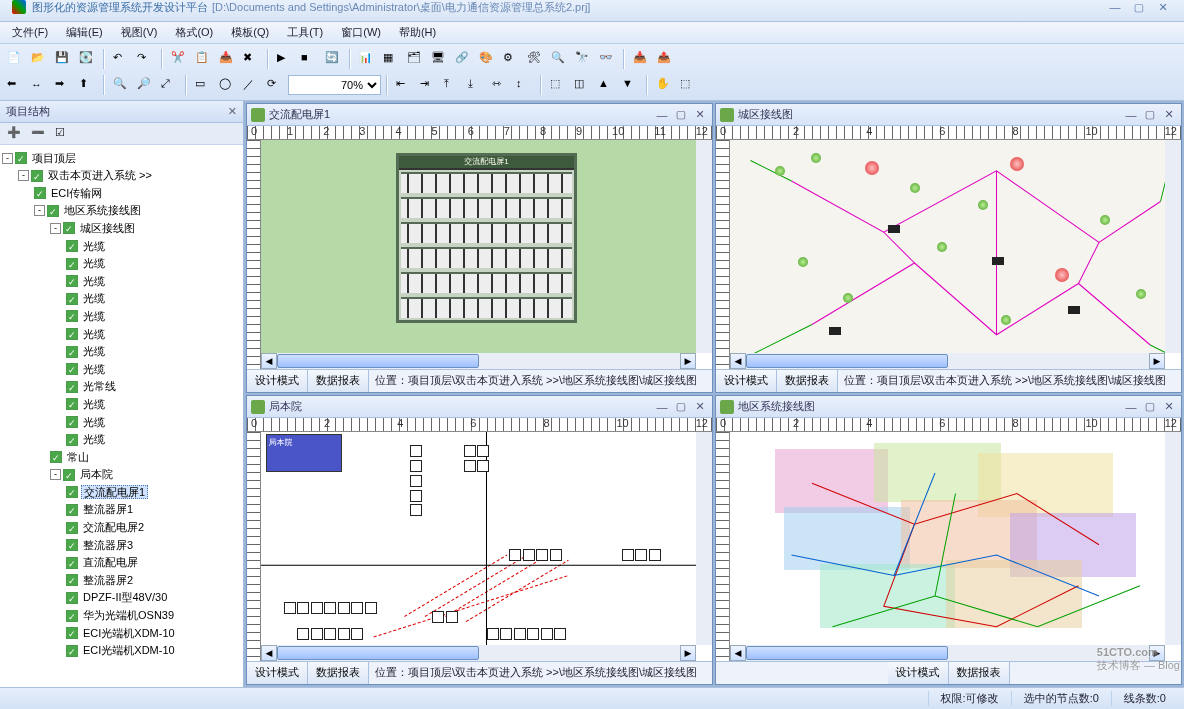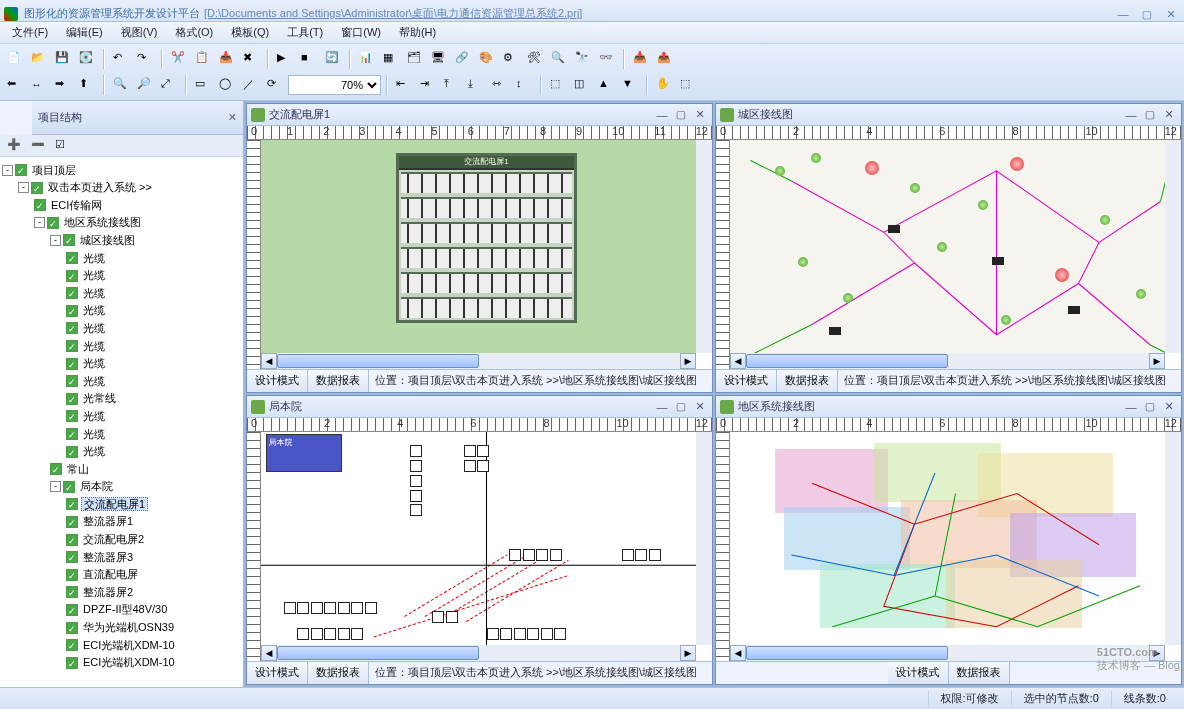--- a/index.html
+++ b/index.html
@@ -1,43 +1,43 @@
 <!DOCTYPE html>
 <html><head>
 <meta charset="utf-8">
 <style>
 * { box-sizing: border-box; margin: 0; padding: 0; font-family: "Microsoft YaHei", SimSun, Arial, sans-serif; font-size: 11px; }
 body { width: 1184px; height: 709px; background: #e4ecf7; overflow: hidden; display: flex; flex-direction: column; }
 
 
-.titlebar { height: 22px; background: linear-gradient(#e8f0fb,#d8e4f5); display: flex; align-items: flex-end; padding: 0 4px; border-bottom: 1px solid #a9c0e0; }
+.titlebar { height: 22px; background: linear-gradient(#e8f0fb,#d8e4f5); display: flex; align-items: flex-start; padding: 0 12px; border-bottom: 1px solid #a9c0e0; }
 .titlebar .app-icon { width: 14px; height: 14px; background: linear-gradient(45deg,#ff0000,#00a000,#0060ff); margin-right: 6px; border-radius: 2px; }
 .titlebar .title-text { color: #3a6ea5; }
-.titlebar .path-text { color: #6a89b5; margin-left: 4px; text-decoration: underline; }
+.titlebar .path-text { color: #6a89b5; margin-left: 4px; }
 .titlebar .win-btns { margin-left: auto; display: flex; gap: 6px; }
 .winbtn { width: 18px; height: 14px; color: #5b7aa8; display: flex; align-items: center; justify-content: center; cursor: default; }
 
 
 .menubar { height: 22px; background: linear-gradient(#f2f6fc,#dee9f8); display: flex; align-items: center; padding: 0 4px; gap: 2px; border-bottom: 1px solid #bcd0ea; }
 .menubar span { padding: 2px 8px; color: #223; cursor: default; }
 
 
 .toolbars { background: linear-gradient(#e6eefb,#d4e2f6); border-bottom: 1px solid #a9c0e0; padding: 2px 4px; }
 .toolbar-row { display: flex; align-items: center; gap: 2px; height: 26px; }
 .tbtn { width: 22px; height: 22px; display: flex; align-items: center; justify-content: center; border: 1px solid transparent; border-radius: 2px; cursor: default; }
 .tbtn svg, .tbtn span { width: 16px; height: 16px; }
 .sep { width: 2px; height: 20px; border-left: 1px solid #a9c0e0; border-right: 1px solid #fff; margin: 0 3px; }
 .zoom-sel { height: 20px; font-size: 11px; border: 1px solid #9fb9dc; background: #fff; padding-left: 48px; }
 
 
 .main { flex: 1; display: flex; overflow: hidden; }
 
 
 .tree-panel { width: 244px; border-right: 1px solid #9fb9dc; display: flex; flex-direction: column; background: #eef3fb; }
-.tree-head { height: 34px; background: linear-gradient(#e6eefb,#d0def5); display: flex; align-items: center; padding: 0 6px; border-bottom: 1px solid #a9c0e0; color: #335; margin-left: 32px; }
+.tree-head { height: 22px; background: linear-gradient(#e6eefb,#d0def5); display: flex; align-items: center; padding: 0 6px; border-bottom: 1px solid #a9c0e0; color: #335; }
 .tree-head .close { margin-left: auto; color: #667; }
 .tree-tools { height: 22px; display: flex; align-items: center; gap: 2px; padding: 2px 4px; border-bottom: 1px solid #c3d4ec; background: #e4ecf7; }
 .tree-body { flex: 1; overflow: auto; background: #fff; padding: 4px 0; }
 .tree-body::-webkit-scrollbar { width: 16px; }
 .tree-body::-webkit-scrollbar-track { background: #e9eef6; }
 .tree-body::-webkit-scrollbar-thumb { background: linear-gradient(#cfe0ff,#9fc0ff); border: 1px solid #6a90c0; border-radius: 2px; }
 .tree ul { list-style: none; padding-left: 16px; }
 .tree > ul { padding-left: 2px; }
 .tree li { white-space: nowrap; line-height: 17px; position: relative; }
 .tree .tog { display: inline-block; width: 11px; height: 11px; border: 1px solid #888; background: #fff; text-align: center; line-height: 9px; font-size: 9px; margin-right: 2px; vertical-align: middle; cursor: default; }

